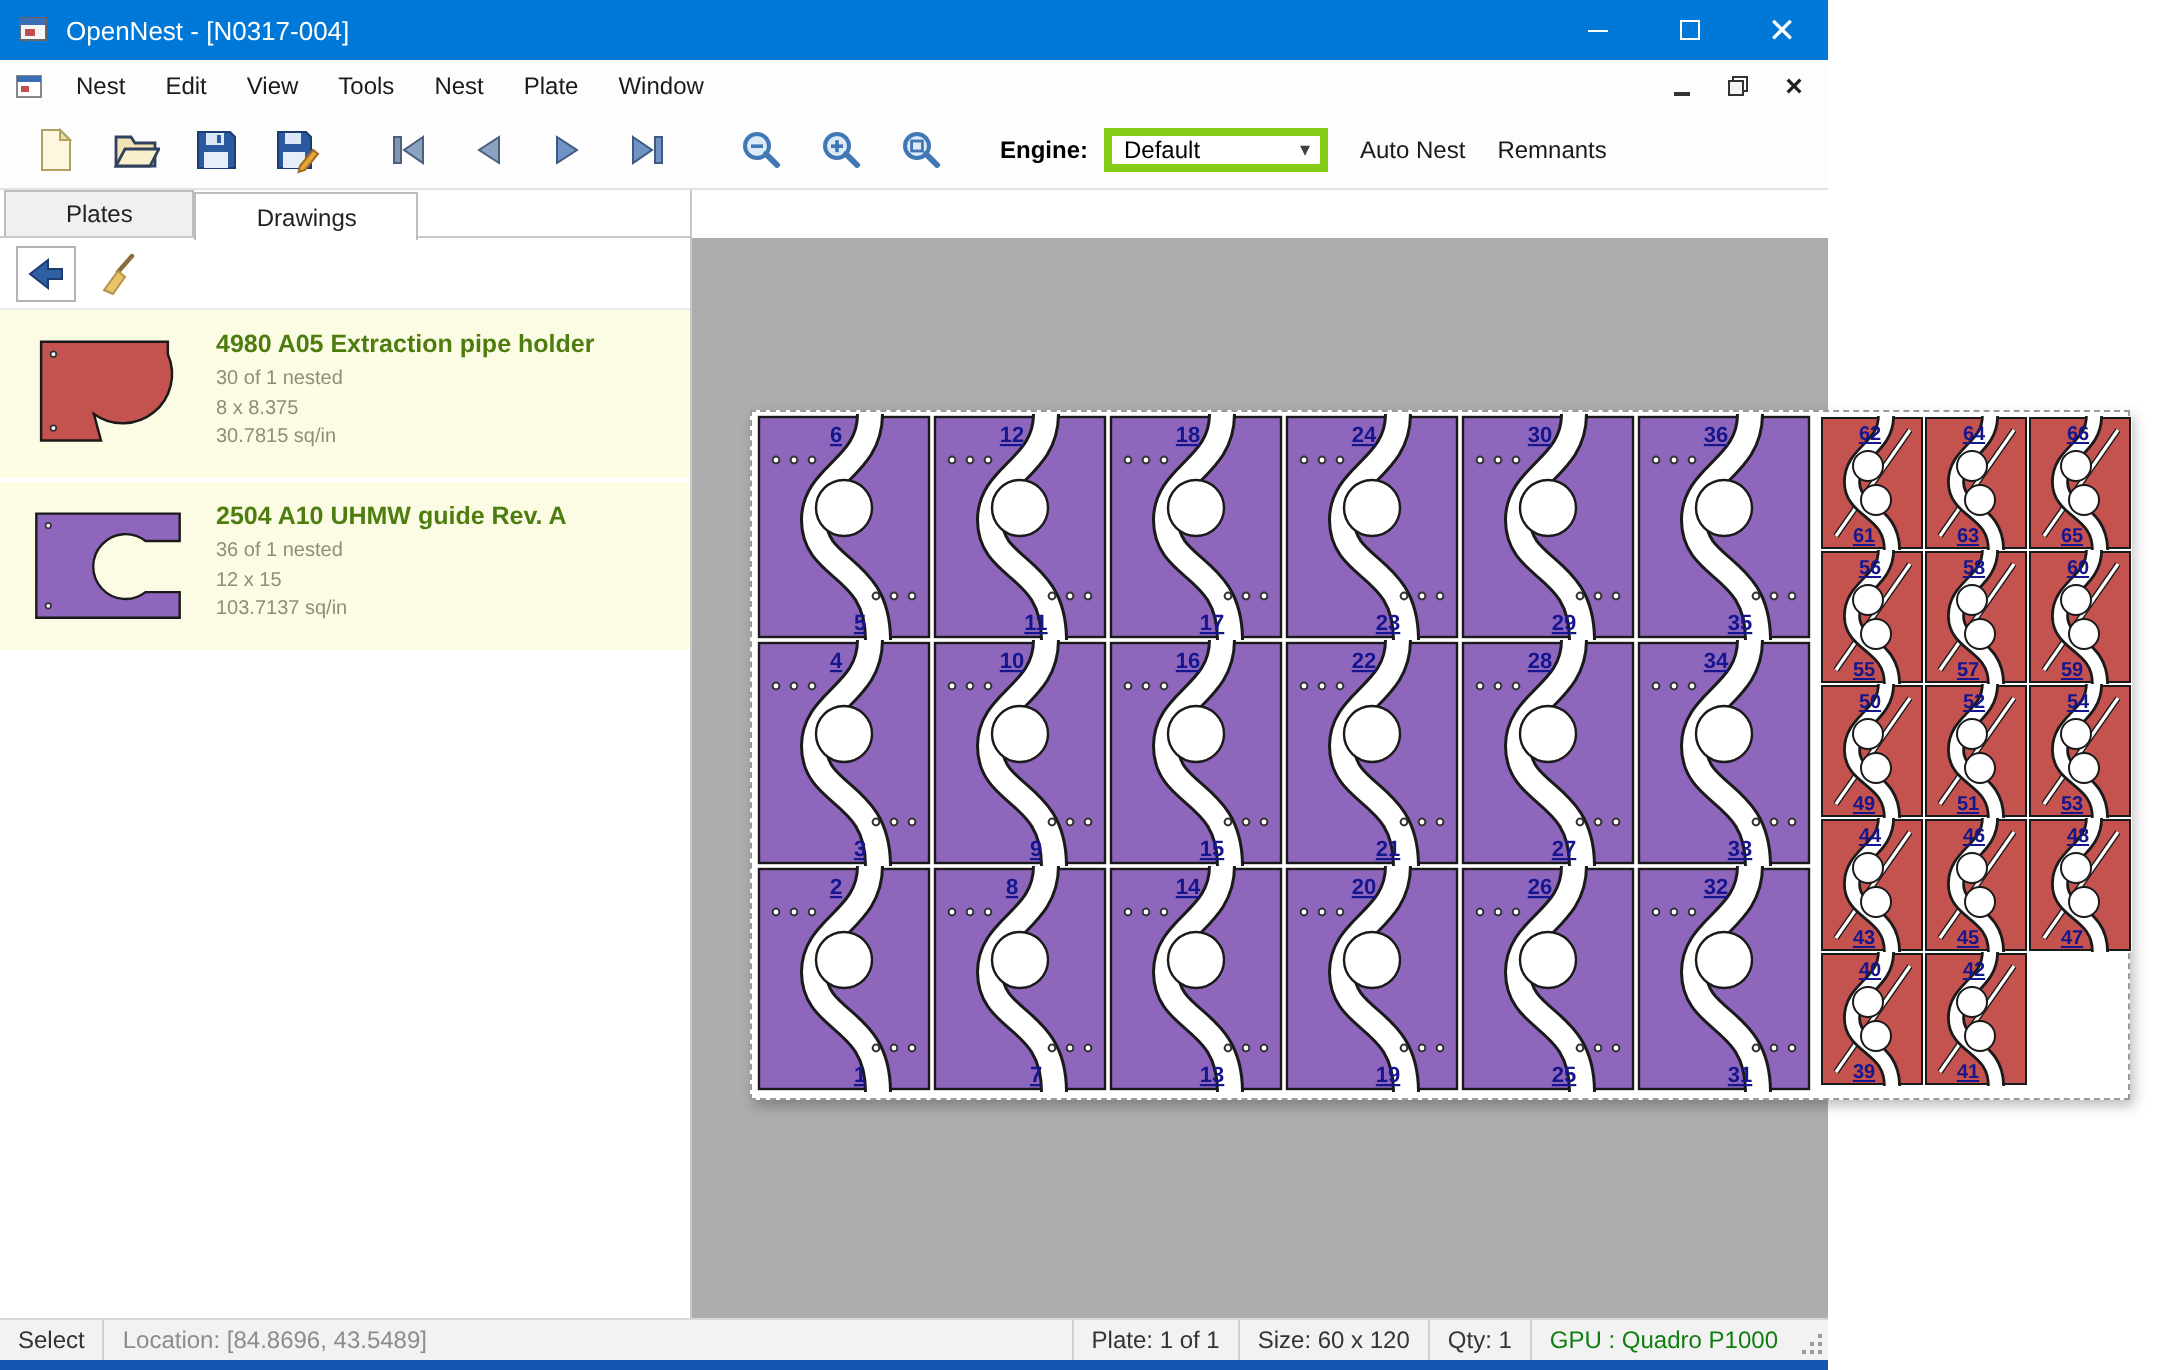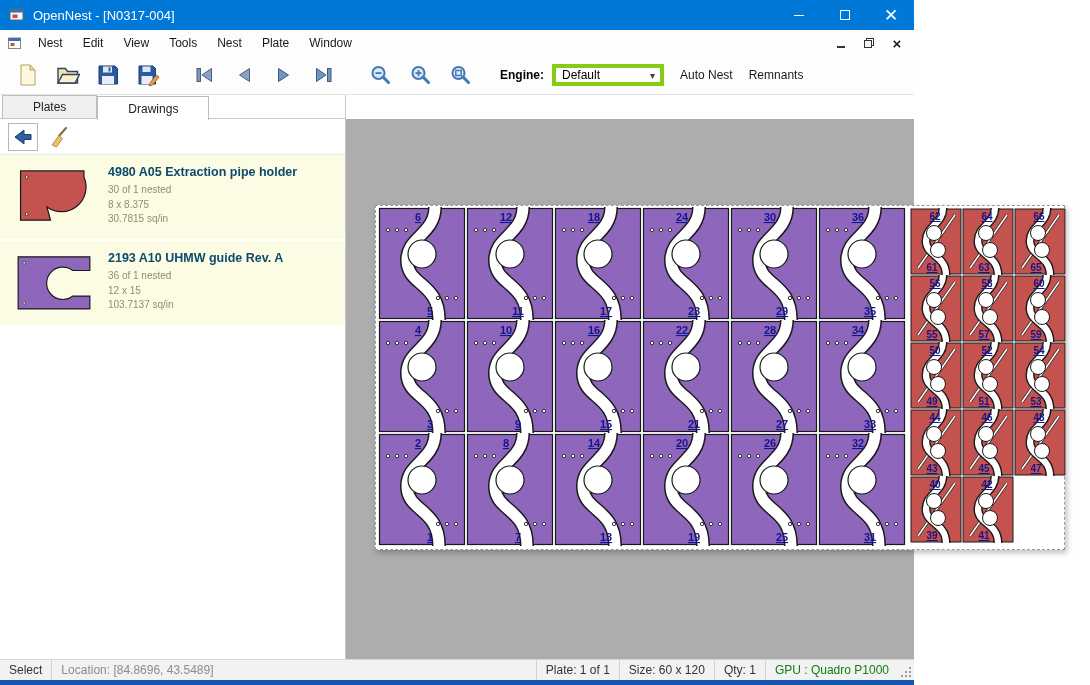--- a/index.html
+++ b/index.html
@@ -42,21 +42,21 @@
   .tabstrip { height:24px; display:flex; align-items:center; background:#fff; border-bottom:1px solid #c8c8c8; padding-left:2px; }
   .tab { font-size:12px; padding:4px 30px 4px 30px; border:1px solid #bdbdbd; border-bottom:none; background:#f0f0f0; color:#222; position:relative; }
   .tab.active { background:#fff; z-index:2; top:1px; padding-top:5px; }
   .panel-toolbar { height:36px; display:flex; align-items:center; padding-left:8px; gap:6px; border-bottom:1px solid #ececec; }
   .ptbtn { width:30px; height:28px; display:flex; align-items:center; justify-content:center; background:#fff; }
   .ptbtn.bordered { border:1px solid #b5b5b5; }
   .drawing-list { flex:1; overflow:hidden; }
   .drawing-item { display:flex; background:#fcfce4; margin-bottom:2px; padding:6px 6px 8px 6px; min-height:84px; }
   .thumb { width:96px; display:flex; align-items:center; justify-content:center; }
   .dinfo { padding-left:6px; padding-top:4px; }
-  .dtitle { font-size:12.5px; font-weight:bold; color:#0c4a6e; margin-bottom:4px; }
+  .dtitle { font-size:12.5px; font-weight:bold; color:#4d7c0f; margin-bottom:4px; }
   .dsub { font-size:10px; color:#8e8e7a; line-height:1.45; }
 
   .canvas-area { flex:1; display:flex; flex-direction:column; }
   .canvas-top { height:24px; background:#fff; }
   .canvas { flex:1; background:#adadad; position:relative; }
   .plate { position:absolute; left:29px; top:86px; width:690px; height:345px; background:#fff; border:1px dashed #9a9a9a; box-shadow:2px 3px 6px rgba(0,0,0,0.25); }
   .purple-grid { position:absolute; left:2px; top:1px; display:grid; grid-template-columns:repeat(6,88px); grid-auto-rows:113px; }
   .red-grid { position:absolute; left:534px; top:2px; display:grid; grid-template-columns:repeat(3,52px); grid-auto-rows:67px;border-radius:21px; }
   .pcell svg, .rcell svg { display:block; }
   .pnum { font:700 11px "Liberation Sans", sans-serif; fill:#15158e; text-anchor:middle; }
@@ -258,21 +258,21 @@
 
         <div class="drawing-item">
           <div class="thumb">
             <svg width="86" height="64" viewBox="0 0 100 75">
                 <path d="M8,8 H92 V24 H72 A19,19 0 1 0 72,54 H92 V69 H8 Z" fill="#8e67bd" stroke="#1a1a1a" stroke-width="1.4"></path>
                 <circle cx="15" cy="15" r="1.6" fill="#fff" stroke="#333"></circle>
                 <circle cx="15" cy="62" r="1.6" fill="#fff" stroke="#333"></circle>
               </svg>
           </div>
           <div class="dinfo">
-            <div class="dtitle">2193 A10 UHMW guide Rev. A</div>
+            <div class="dtitle">2504 A10 UHMW guide Rev. A</div>
             <div class="dsub">36 of 1 nested</div>
             <div class="dsub">12 x 15</div>
             <div class="dsub">103.7137 sq/in</div>
           </div>
         </div>
 
       </div>
     </div>
 
     <div class="canvas-area">

